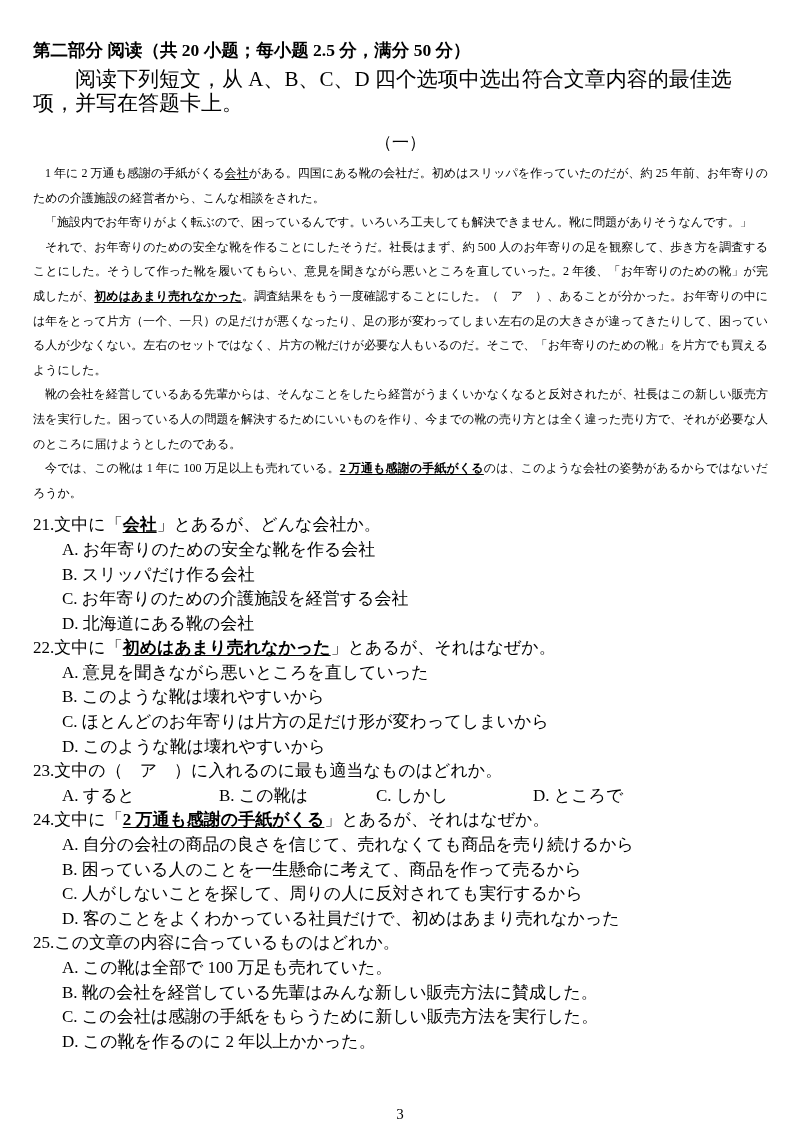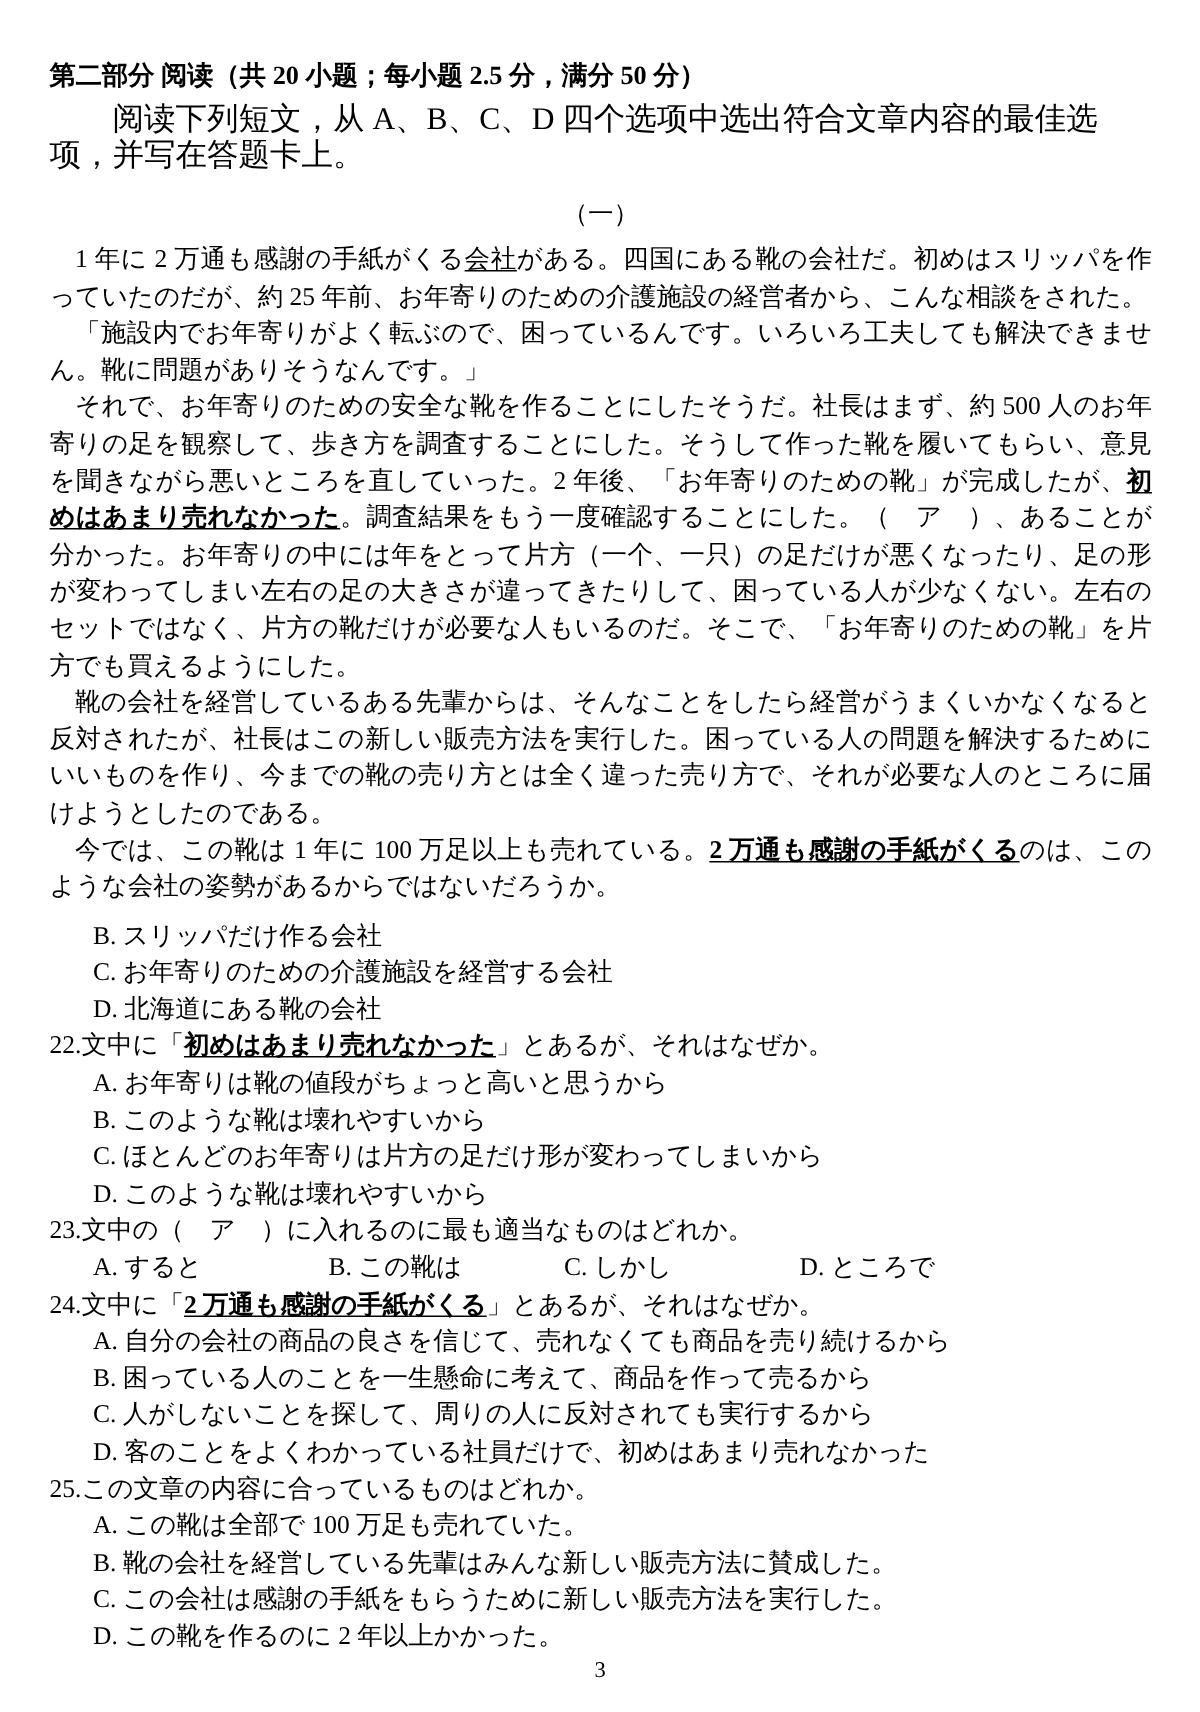--- a/index.html
+++ b/index.html
@@ -8,21 +8,21 @@
     background:#ffffff; color:#000000;
     font-family:"Liberation Serif","DejaVu Serif",serif;
     padding:38px 32px 0 33px;
     overflow:hidden;
   }
   .title { font-weight:700; font-size:17.5px; line-height:24px; }
   .instructions { font-size:21px; line-height:24px; margin-top:5px; text-indent:2em; }
   .passage-label { font-size:17px; line-height:24px; margin-top:16px; text-align:center; }
   .passage { margin-top:6px; }
   .para {
-    margin:0; font-size:17px; line-height:24.6px; text-indent:1em;
+    margin:0; font-size:12px; line-height:24.6px; text-indent:1em;
     text-align:justify; word-break:break-all;
   }
   .u  { text-decoration:underline; text-underline-offset:2px; }
   .bu { font-weight:700; text-decoration:underline; text-underline-offset:2px; }
   .questions { margin-top:8px; font-size:17px; line-height:24.6px; }
   .question { margin:0; }
   .stem { text-align:left; }
   .qnum { display:inline-block; }
   .options .option { padding-left:29px; }
   .options.inline { display:flex; padding-left:29px; }
@@ -41,30 +41,32 @@
   <div class="passage-label">（一）</div>
   <div class="passage">
       <p class="para"><span>1 年に 2 万通も感謝の手紙がくる</span><span class="u">会社</span><span>がある。四国にある靴の会社だ。初めはスリッパを作っていたのだが、約 25 年前、お年寄りのための介護施設の経営者から、こんな相談をされた。</span></p>
       <p class="para"><span>「施設内でお年寄りがよく転ぶので、困っているんです。いろいろ工夫しても解決できません。靴に問題がありそうなんです。」</span></p>
       <p class="para"><span>それで、お年寄りのための安全な靴を作ることにしたそうだ。社長はまず、約 500 人のお年寄りの足を観察して、歩き方を調査することにした。そうして作った靴を履いてもらい、意見を聞きながら悪いところを直していった。2 年後、「お年寄りのための靴」が完成したが、</span><span class="bu">初めはあまり売れなかった</span><span>。調査結果をもう一度確認することにした。（　ア　）、あることが分かった。お年寄りの中には年をとって片方（一个、一只）の足だけが悪くなったり、足の形が変わってしまい左右の足の大きさが違ってきたりして、困っている人が少なくない。左右のセットではなく、片方の靴だけが必要な人もいるのだ。そこで、「お年寄りのための靴」を片方でも買えるようにした。</span></p>
       <p class="para"><span>靴の会社を経営しているある先輩からは、そんなことをしたら経営がうまくいかなくなると反対されたが、社長はこの新しい販売方法を実行した。困っている人の問題を解決するためにいいものを作り、今までの靴の売り方とは全く違った売り方で、それが必要な人のところに届けようとしたのである。</span></p>
       <p class="para"><span>今では、この靴は 1 年に 100 万足以上も売れている。</span><span class="bu">2 万通も感謝の手紙がくる</span><span>のは、このような会社の姿勢があるからではないだろうか。</span></p>
     </div>
   <div class="questions">
       <div class="question">
+        <div class="stem"><span class="qnum">21. </span><span>文中に「</span><span class="bu">会社</span><span>」とあるが、どんな会社か。</span></div>
         <div class="options list">
+          <div class="option">A. お年寄りのための安全な靴を作る会社</div>
           <div class="option">B. スリッパだけ作る会社</div>
           <div class="option">C. お年寄りのための介護施設を経営する会社</div>
           <div class="option">D. 北海道にある靴の会社</div>
         </div>
       </div>
       <div class="question">
         <div class="stem"><span class="qnum">22. </span><span>文中に「</span><span class="bu">初めはあまり売れなかった</span><span>」とあるが、それはなぜか。</span></div>
         <div class="options list">
-          <div class="option">A. お年寄りは靴の値段がちょっと高いと思うから</div>
+          <div class="option">A. 意見を聞きながら悪いところを直していった</div>
           <div class="option">B. このような靴は壊れやすいから</div>
           <div class="option">C. ほとんどのお年寄りは片方の足だけ形が変わってしまいから</div>
           <div class="option">D. このような靴は壊れやすいから</div>
         </div>
       </div>
       <div class="question">
         <div class="stem"><span class="qnum">23. </span><span>文中の（　ア　）に入れるのに最も適当なものはどれか。</span></div>
         <div class="options inline">
           <div class="option">A. すると</div>
           <div class="option">B. この靴は</div>

